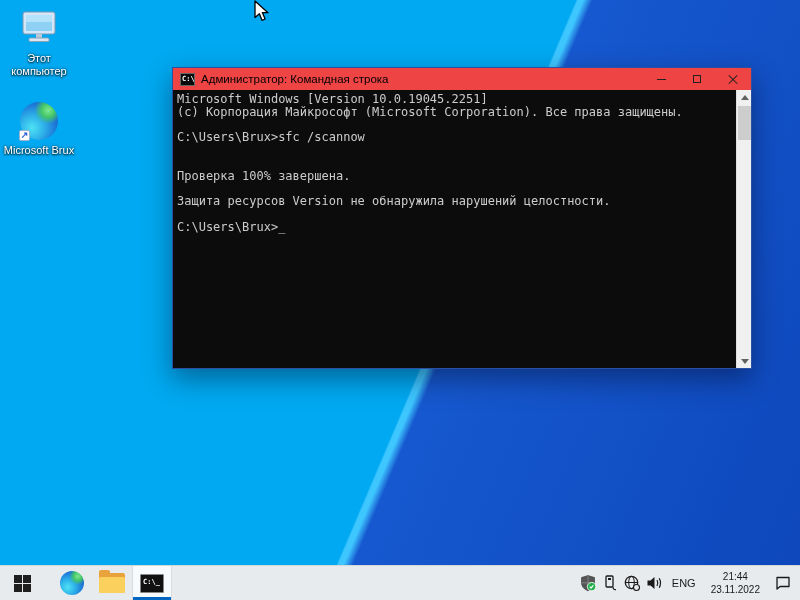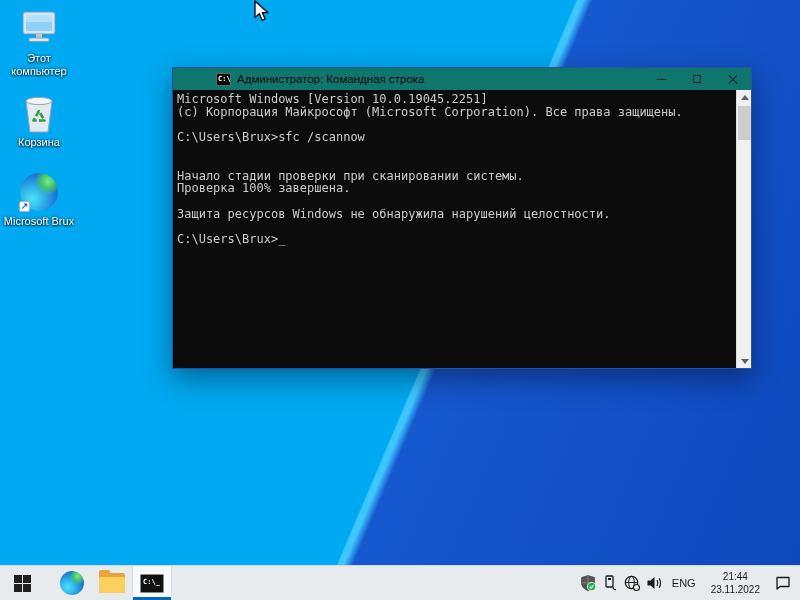--- a/index.html
+++ b/index.html
@@ -34,21 +34,21 @@
     border-radius:2px; border:1px solid #9db4cc; color:#2b5fd4; font-size:9px; line-height:9px;
     display:flex; align-items:center; justify-content:center; font-weight:bold;
   }
 
   
   .cmd-window {
     position:absolute; left:172px; top:67px; width:580px; height:302px;
     background:#0c0c0c; border:1px solid #2a4fa3;
     box-shadow:0 10px 26px rgba(0,0,20,.4);
   }
-  .titlebar { height:22px; background:#0f766e; display:flex; align-items:center; position:relative;padding-left:36px; }
+  .titlebar { height:22px; background:#ef4444; display:flex; align-items:center; position:relative; }
   .cmd-title-icon {
     width:15px; height:13px; margin-left:7px; background:#0a0a0a; border:1px solid #666;
     color:#fff; font:bold 7px "DejaVu Sans Mono", monospace; line-height:11px; padding-left:1px; overflow:hidden;
   }
   .cmd-title-icon::before { content:"C:\\"; }
   .window-title { margin-left:6px; font-size:11.5px; color:#000; white-space:nowrap; }
   .controls { margin-left:auto; display:flex; height:100%; }
   .ctrl { width:36px; height:100%; display:flex; align-items:center; justify-content:center; }
   .min-glyph { width:9px; height:1px; background:#222; }
   .max-glyph { width:8px; height:8px; border:1px solid #222; }
@@ -119,30 +119,20 @@
         <rect x="5" y="4" width="32" height="22" rx="2" fill="#d4e6f7" stroke="#7b97b5"></rect>
         <rect x="8" y="7" width="26" height="16" fill="#8fd0f5"></rect>
         <rect x="8" y="7" width="26" height="7" fill="#b4e2fa"></rect>
         <rect x="18" y="26" width="6" height="4" fill="#b9c8d8"></rect>
         <rect x="11" y="30" width="20" height="3.5" rx="1" fill="#dbe8f4" stroke="#8aa0b8"></rect>
       </svg>
     </div>
     <div class="icon-label">Этот компьютер</div>
   </div>
 
-  <div class="desktop-icon">
-    <div class="icon-art">
-      <svg width="42" height="42" viewBox="0 0 42 42">
-        <path d="M8 9 L34 9 L30 40 L12 40 Z" fill="#e3eaef" stroke="#98a5ae"></path>
-        <ellipse cx="21" cy="9" rx="13" ry="3.6" fill="#f2f6f9" stroke="#98a5ae"></ellipse>
-        <path d="M21 19 L15.5 28.5 L26.5 28.5 Z" fill="none" stroke="#2f9e44" stroke-width="2.6" stroke-linejoin="round" stroke-dasharray="6 2.2"></path>
-      </svg>
-    </div>
-    <div class="icon-label">Корзина</div>
-  </div>
 
   <div class="desktop-icon" style="margin-top:22px;">
     <div class="icon-art">
       <div class="edge-logo"></div>
       <div class="shortcut-badge">↗</div>
     </div>
     <div class="icon-label">Microsoft Brux</div>
   </div>
 
 </div>
@@ -165,24 +155,23 @@
     </div>
   </div>
 
   <div class="console">
     <div class="line">Microsoft Windows [Version 10.0.19045.2251]</div>
     <div class="line">(c) Корпорация Майкрософт (Microsoft Corporation). Все права защищены.</div>
     <div class="line"></div>
     <div class="line">C:\Users\Brux&gt;sfc /scannow</div>
     <div class="line"></div>
     <div class="line"></div>
-    <div class="line">Начало стадии проверки при сканировании системы.</div>
     <div class="line">Проверка 100% завершена.</div>
     <div class="line"></div>
-    <div class="line">Защита ресурсов Windows не обнаружила нарушений целостности.</div>
+    <div class="line">Защита ресурсов Version не обнаружила нарушений целостности.</div>
     <div class="line"></div>
     <div class="line"><span>C:\Users\Brux&gt;</span><span>_</span></div>
   </div>
 
   <div class="scrollbar">
     <div class="sb-arrow sb-up">
         <div class="tri-up"></div>
       </div>
     <div class="sb-thumb"></div>
     <div class="sb-arrow sb-down">

